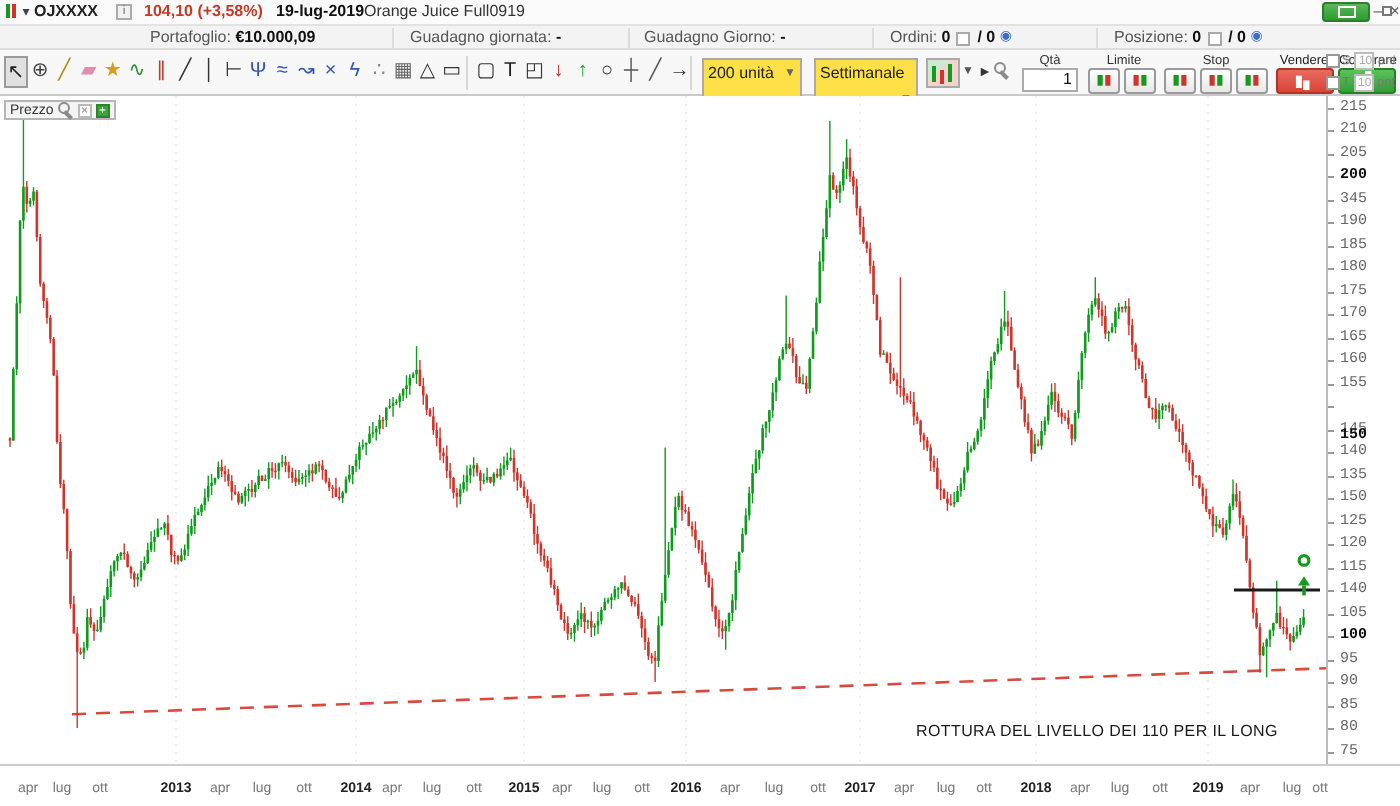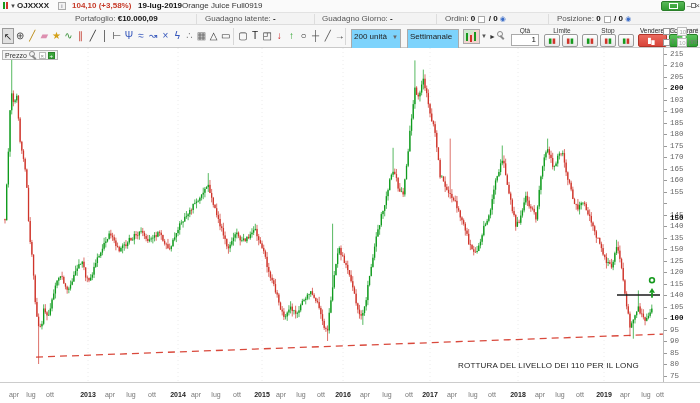--- a/index.html
+++ b/index.html
@@ -22,21 +22,21 @@
   #row2 .seg { position:absolute; top:0; white-space:nowrap; }
   #row2 b { color:#111; }
   .vdiv { position:absolute; top:1px; height:10px; width:1px; background:#ddd; }
   .minibox { display:inline-block; width:7px; height:7px; border:1px solid #aaa; background:#fff; vertical-align:middle; margin:0 1px; }
   .bluico { color:#3a6cc8; font-size:7px; vertical-align:middle; }
   
   #toolbar { left:0; top:25px; width:700px; height:23px; background:#f7f7f7; border-bottom:1px solid #c9c9c9; }
   .ticon { position:absolute; top:3px; width:12px; height:16px; font-size:10px; line-height:16px; text-align:center; cursor:pointer; }
   .ticon.sel { background:#e0e0e0; border:1px solid #9a9a9a; }
   .tsep { position:absolute; top:3px; height:17px; width:1px; background:#d7d7d7; }
-  .select { position:absolute; top:4px; height:30px; background:#7dd3fc; border:1px solid #aaa; font-size:8px; line-height:13px; color:#222; padding:0 2px; }
+  .select { position:absolute; top:4px; height:30px; background:#fde047; border:1px solid #aaa; font-size:8px; line-height:13px; color:#222; padding:0 2px; }
   .select .dd { float:right; color:#666; font-size:6px; margin-top:1px; }
   .tlabel { position:absolute; top:2px; font-size:6.5px; color:#333; text-align:center; }
   .qtyin { position:absolute; top:9px; height:12px; background:#fff; border:1px solid #aaa; font-size:8px; line-height:10px; text-align:right; padding-right:2px; color:#111; }
   .mbtn { position:absolute; top:9px; width:16px; height:13px; background:linear-gradient(#fefefe,#e8e8e8); border:1px solid #9a9a9a; border-radius:2px; font-size:7px; line-height:12px; text-align:center; }
   .mbtn .g { color:#169a1e; } .mbtn .r { color:#cf352b; }
   .bigbtn { position:absolute; top:9px; width:29px; height:13px; border-radius:2px; color:#fff; font-size:8px; line-height:12px; text-align:center; }
   #sellbtn { background:linear-gradient(#ea6a5e,#d8453a); border:1px solid #b03328; }
   #buybtn { background:linear-gradient(#5cc25c,#30a033); border:1px solid #268026; }
   .strow { position:absolute; left:663px; width:37px; height:11px; font-size:6.5px; line-height:10px; color:#777; }
   .chk { display:inline-block; width:7px; height:7px; border:1px solid #999; background:#fff; vertical-align:middle; margin-right:1px; }
@@ -77,21 +77,21 @@
   <span class="wbtn" style="left:691px; width:5px;"><span style="display:inline-block;width:5px;height:5px;border:1px solid #777;"></span></span>
   <span class="wbtn" style="left:695px; width:5px;">×</span>
 </div>
 
 <div class="abs" id="row2">
   <span class="seg" style="left:75px;">
     <span>Portafoglio:</span> <b>€10.000,09</b>
   </span>
   <span class="vdiv" style="left:196px;"></span>
   <span class="seg" style="left:205px;">
-    <span>Guadagno latente:</span> <b>-</b>
+    <span>Guadagno giornata:</span> <b>-</b>
   </span>
   <span class="vdiv" style="left:314px;"></span>
   <span class="seg" style="left:322px;">
     <span>Guadagno Giorno:</span> <b>-</b>
   </span>
   <span class="vdiv" style="left:436px;"></span>
   <span class="seg" style="left:445px;">
     <span>Ordini:</span> <b>0</b>
     <span class="minibox"></span>
     <b>/ 0</b>
@@ -1003,21 +1003,21 @@
     <span class="ytick" style="top: 105px;">170</span>
     <span class="ymark" style="top: 97.5px;"></span>
     <span class="ytick" style="top: 93.5px;">175</span>
     <span class="ymark" style="top: 86px;"></span>
     <span class="ytick" style="top: 82px;">180</span>
     <span class="ymark" style="top: 74.5px;"></span>
     <span class="ytick" style="top: 70.5px;">185</span>
     <span class="ymark" style="top: 63px;"></span>
     <span class="ytick" style="top: 59px;">190</span>
     <span class="ymark" style="top: 51.5px;"></span>
-    <span class="ytick" style="top: 47.5px;">103</span>
+    <span class="ytick" style="top: 47.5px;">345</span>
     <span class="ymark" style="top: 40px;"></span>
     <span class="ytick b" style="top: 36px;">200</span>
     <span class="ymark" style="top: 28.5px;"></span>
     <span class="ytick" style="top: 24.5px; text-align: right;">205</span>
     <span class="ymark" style="top: 17px;"></span>
     <span class="ytick" style="top: 13px;">210</span>
     <span class="ymark" style="top: 5.5px;"></span>
     <span class="ytick" style="top: 1.5px;">215</span>
   </div>
 <div class="abs" id="xaxis">

